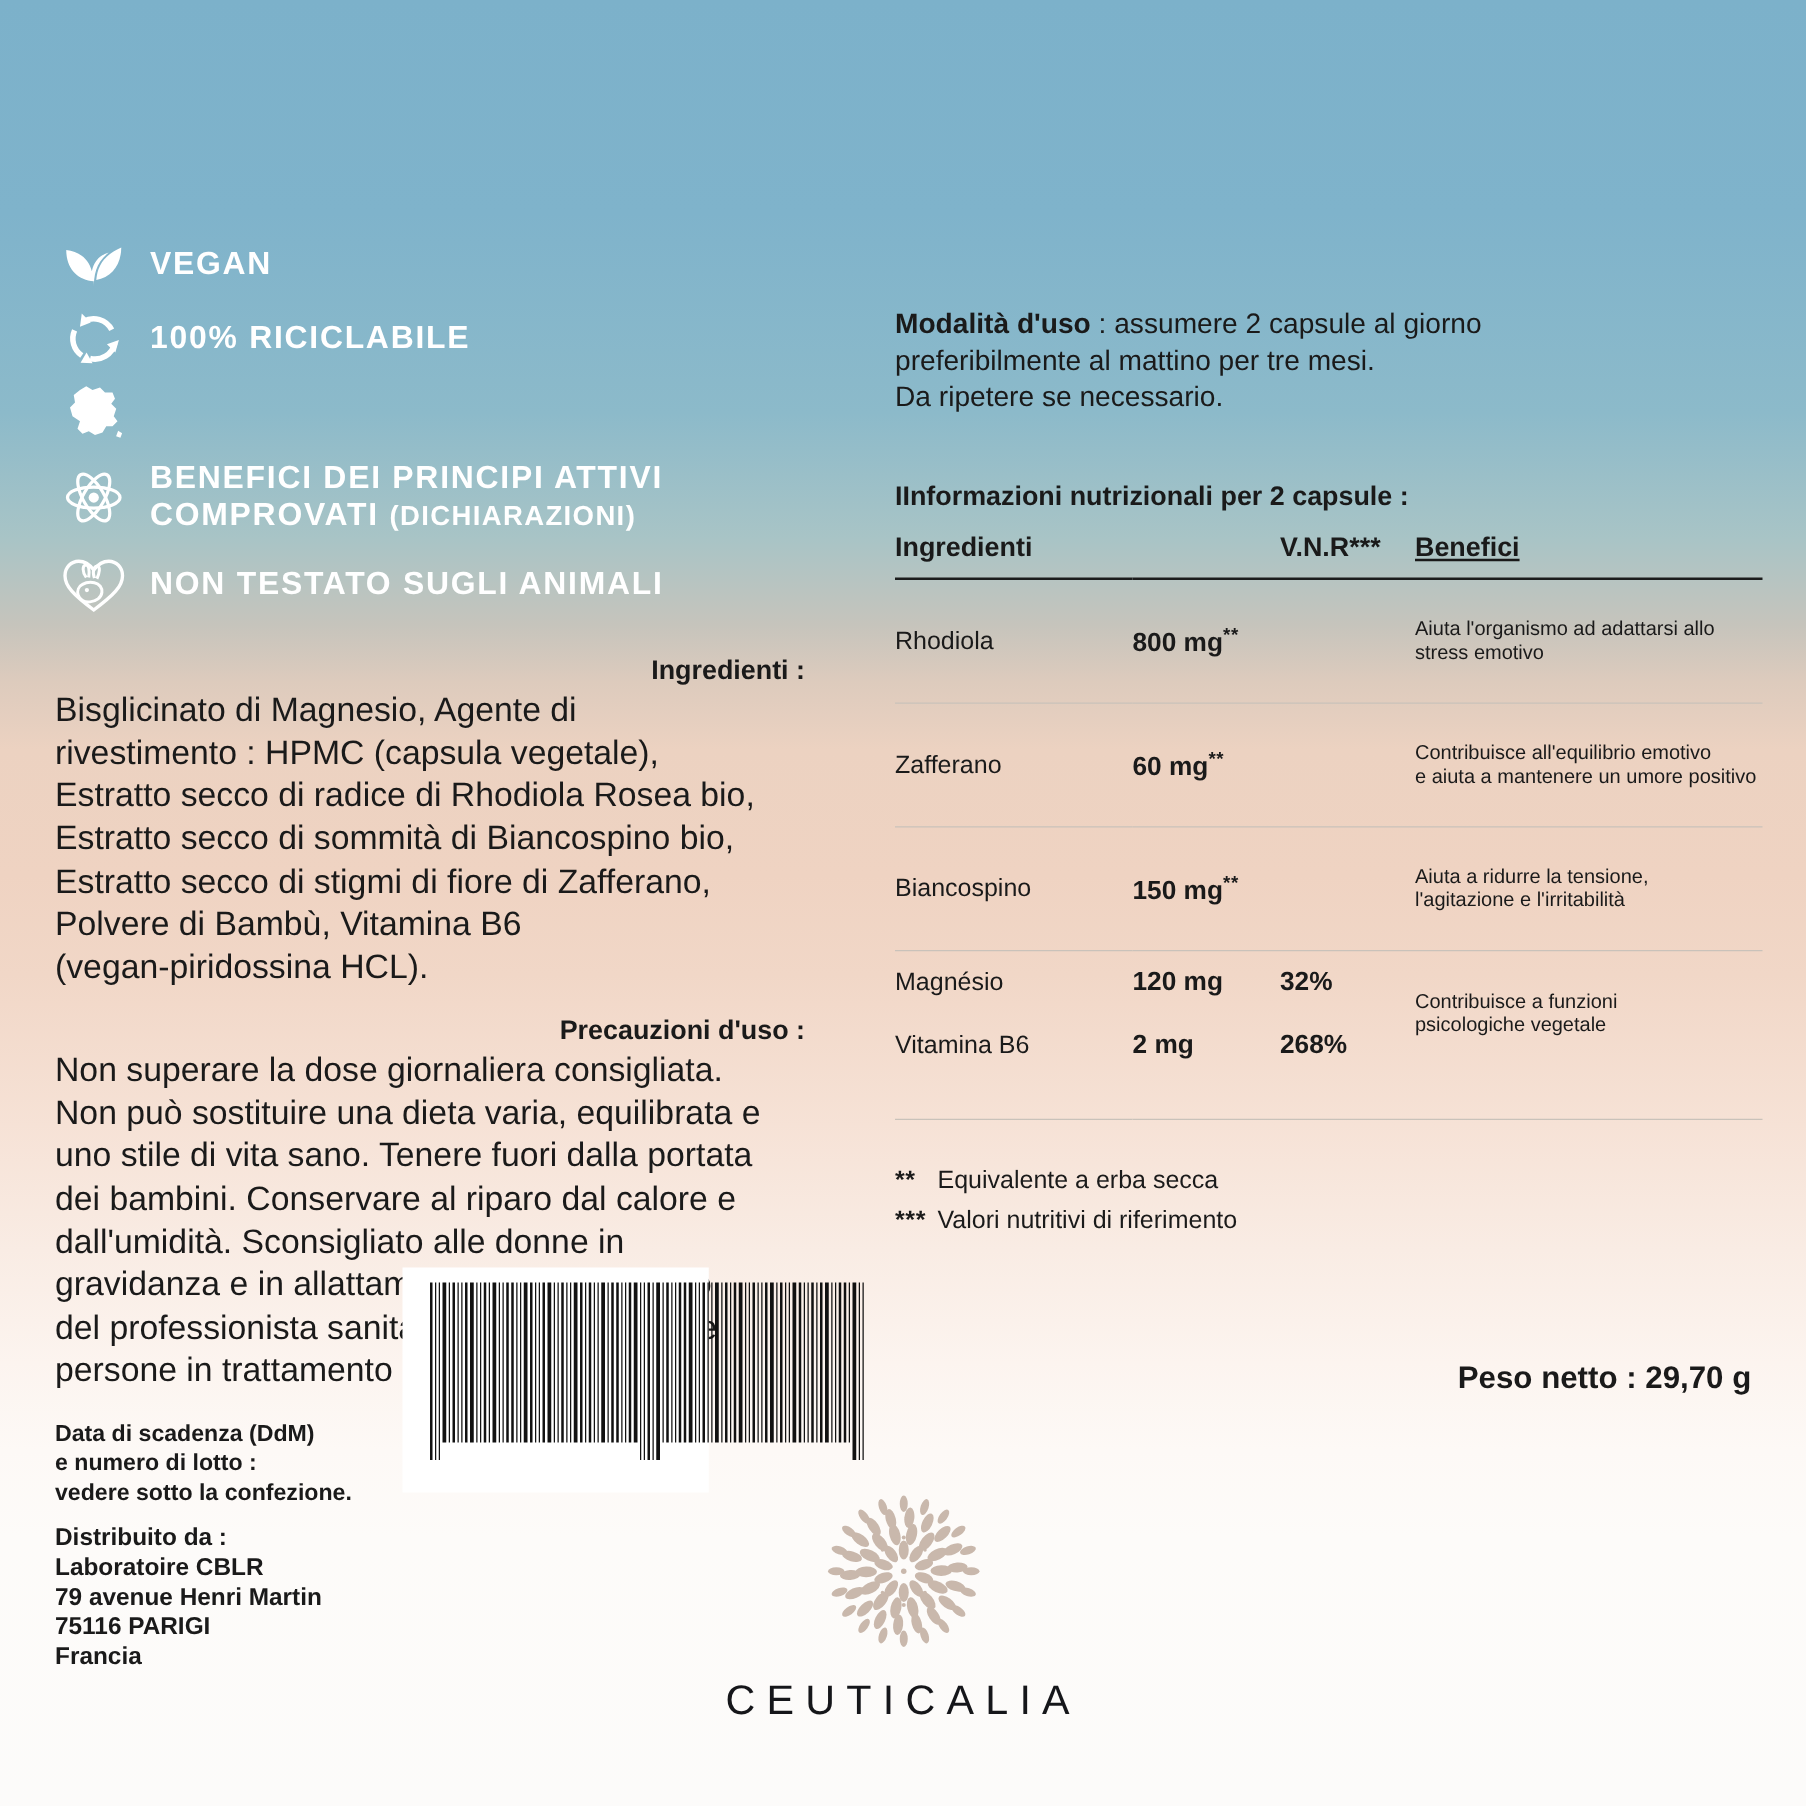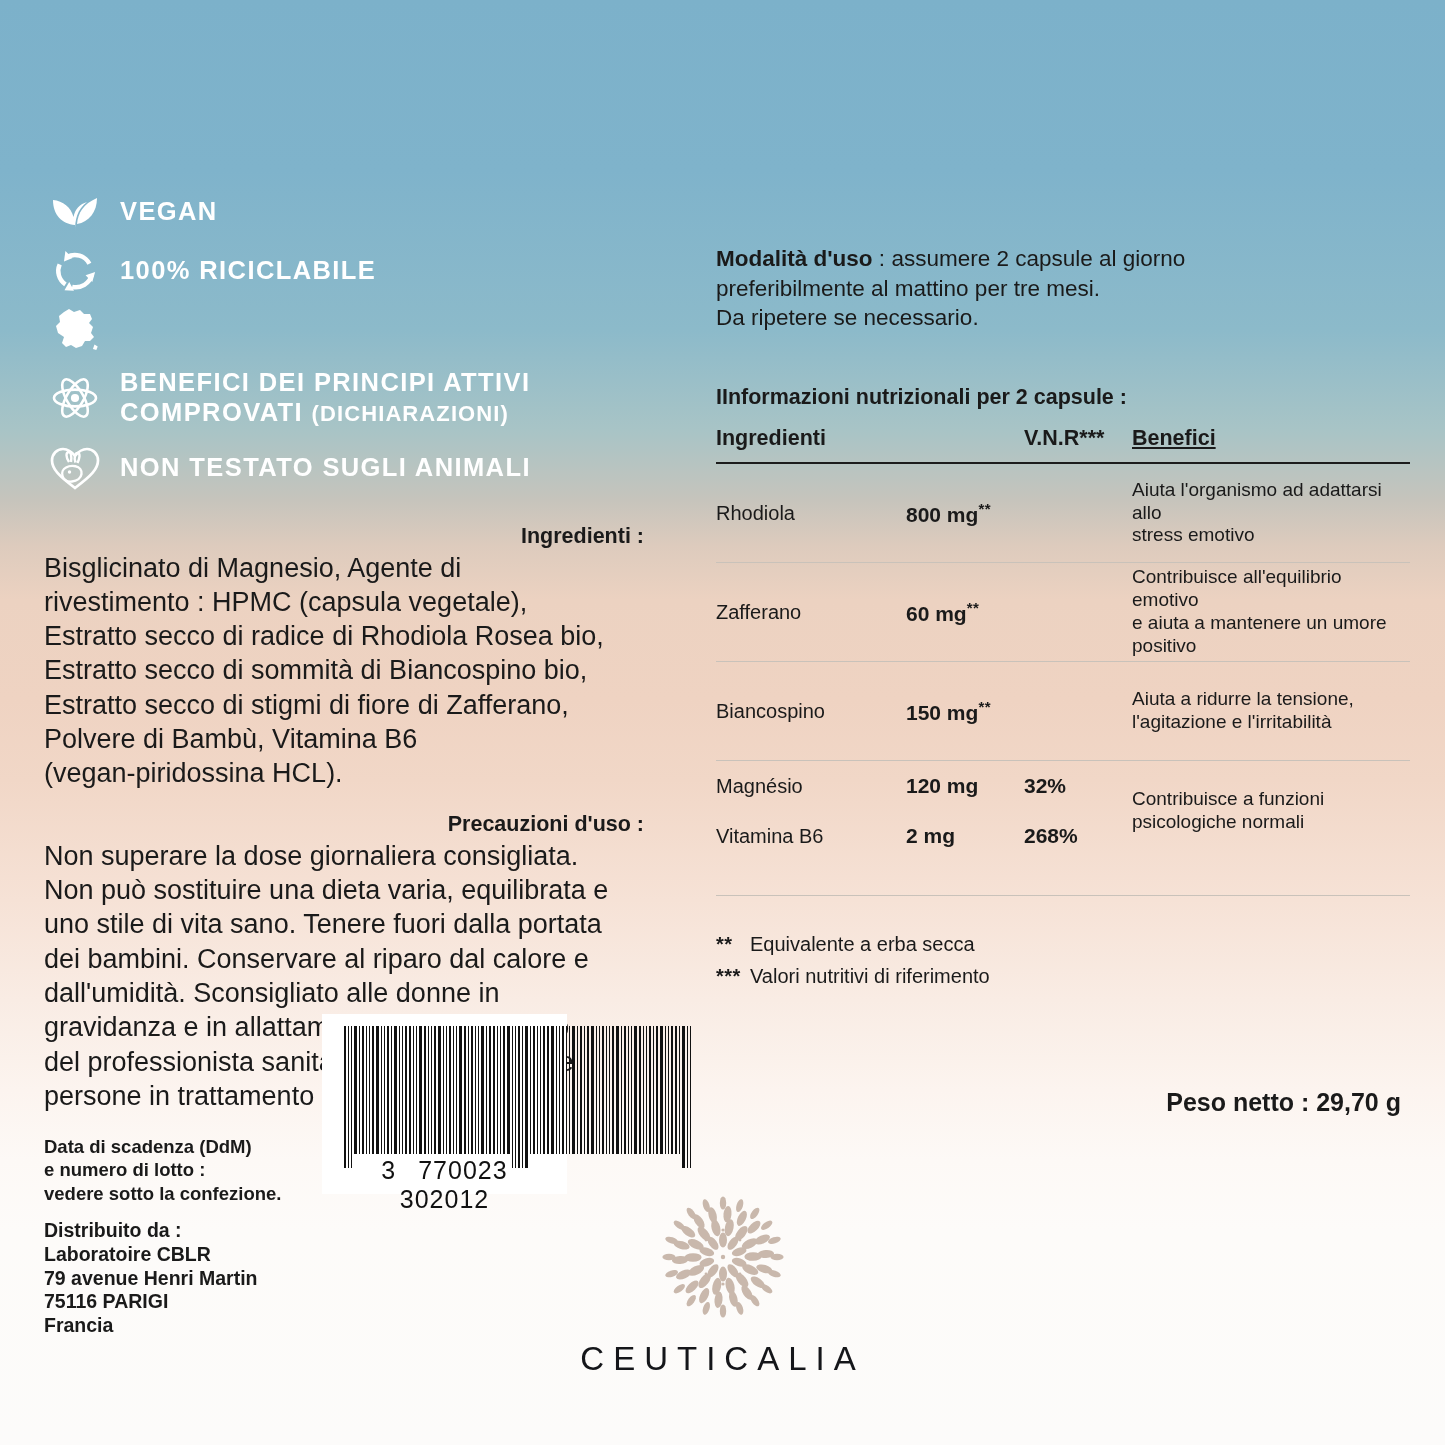--- a/index.html
+++ b/index.html
@@ -184,21 +184,21 @@
   .hdr-rule td { border-bottom: 2.5px solid #1c1c1c; height: 0; padding: 0; }
 
   table.nutri td {
     vertical-align: middle;
     color: #1a1a1a;
     padding: 0;
   }
   .r-name { font-size: 20px; }
   .r-amt { font-size: 21px; font-weight: 700; text-align: left; }
   .r-vnr { font-size: 21px; font-weight: 700; text-align: left; }
-  .r-ben { font-size: 19px; line-height: 1.2; }
+  .r-ben { font-size: 16px; line-height: 1.2; }
   .r-amt sup, .r-name sup { font-size: 15px; font-weight: 700; letter-spacing: 0.5px; }
 
   tr.tall td { height: 98px; }
   tr.divider td {
     border-bottom: 1.6px solid #c9c2ba;
     height: 0;
     padding: 0;
   }
   tr.pair td { height: 50px; }
 
@@ -444,25 +444,20 @@
         <i style="width:3px"></i>
         <i style="width:1px"></i>
         <i style="width:1px"></i>
         <i style="width:2px"></i>
         <i style="width:2px"></i>
         <i style="width:1px"></i>
         <i class="g" style="width:3px"></i>
         <i class="g" style="width:1px"></i>
         <i class="g" style="width:1px"></i>
       </div>
-    <div id="barcode-digits">
-      <span>3</span>
-      <span>770023</span>
-      <span>302012</span>
-    </div>
   </div>
 
   <div class="right-col">
 
     <div id="usage-text"><b>Modalità d'uso</b><span> : </span><span style="white-space:pre-line">assumere 2 capsule al giorno
 preferibilmente al mattino per tre mesi.
 Da ripetere se necessario.</span></div>
 
     <div id="nutri-title">IInformazioni nutrizionali per 2 capsule :</div>
 
@@ -513,21 +508,21 @@
 l'agitazione e l'irritabilità</td>
           </tr>
           <tr class="divider">
             <td colspan="4"></td>
           </tr>
           <tr class="pair">
             <td class="r-name">Magnésio</td>
             <td class="r-amt">120 mg</td>
             <td class="r-vnr">32%</td>
             <td class="r-ben" rowspan="2" style="white-space:pre-line;vertical-align:middle">Contribuisce a funzioni
-psicologiche normali</td>
+psicologiche vegetale</td>
           </tr>
           <tr class="pair">
             <td class="r-name">Vitamina B6</td>
             <td class="r-amt">2 mg</td>
             <td class="r-vnr">268%</td>
           </tr>
           <tr class="divider">
             <td colspan="4" style="padding-top:34px"></td>
           </tr>
         </tbody>

